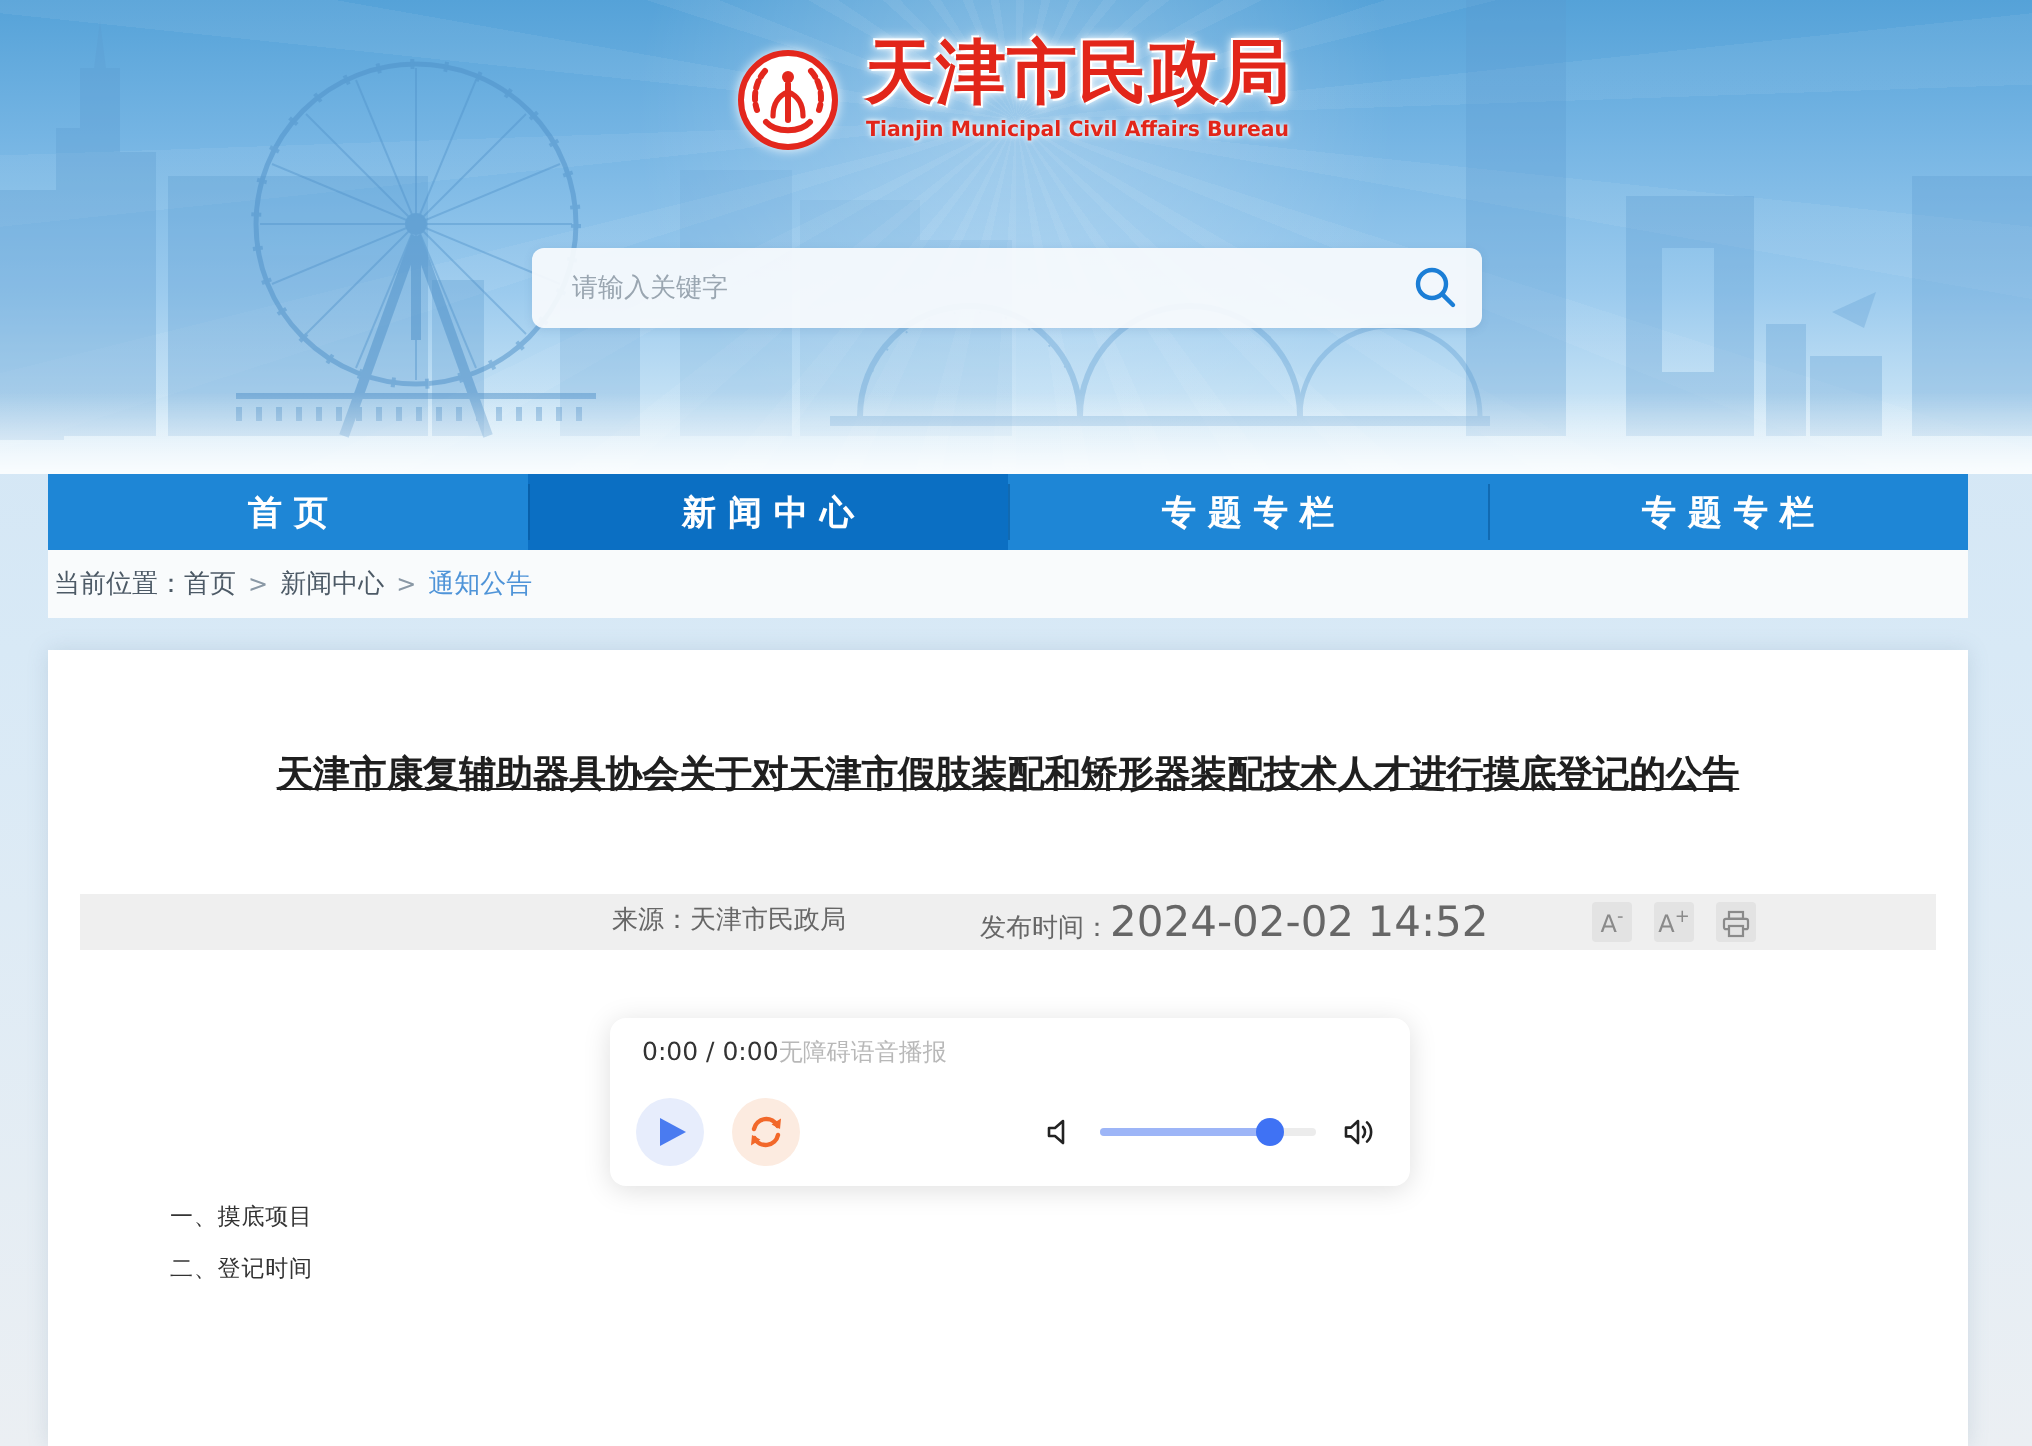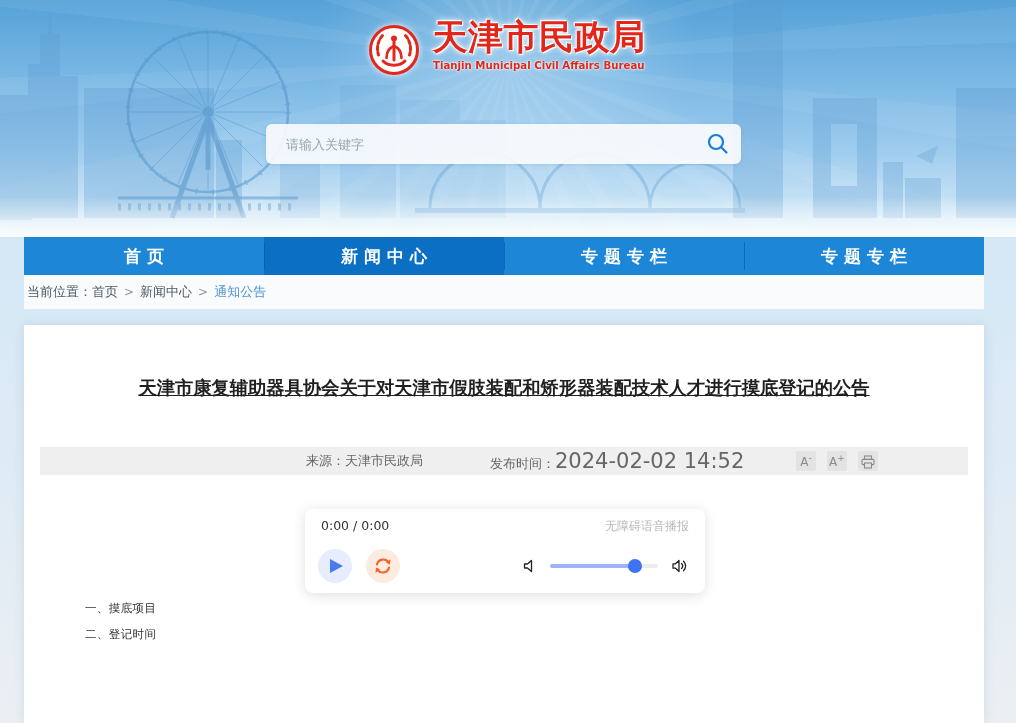--- a/index.html
+++ b/index.html
@@ -48,21 +48,21 @@
     font-size:13px; color:#666; }
   .meta-source { position:absolute; left:266px; top:0; line-height:28px; }
   .meta-publish { position:absolute; left:450px; top:0; line-height:28px; }
   .meta-date-value { font-size:21px; }
   .meta-tools { position:absolute; right:90px; top:4px; display:flex; gap:11px; }
   .tool-btn { width:20px; height:20px; background:#e3e3e3; border-radius:2px; border:none; cursor:pointer;
     color:#8a8a8a; font-size:12px; display:flex; align-items:flex-end; justify-content:center; padding-bottom:2px; font-family:inherit; }
   .tool-btn sup { font-size:9px; line-height:1; transform:translateY(-5px); }
   .player { position:absolute; top:184px; left:281px; width:400px; height:84px; background:#fff;
     border-radius:8px; box-shadow:0 2px 14px rgba(0,0,0,0.13); }
-  .player-top { position:absolute; top:9px; left:16px; right:16px; display:flex; justify-content:space-between;gap:36px; }
+  .player-top { position:absolute; top:9px; left:16px; right:16px; display:flex; justify-content:flex-start; }
   .player-time { font-size:12.5px; color:#333; }
   .player-caption { font-size:12px; color:#b8b8b8; }
   .player-controls { position:absolute; top:40px; left:13px; right:16px; height:34px; display:flex; align-items:center; }
   .circle-btn { width:34px; height:34px; border-radius:50%; border:none; cursor:pointer;
     display:flex; align-items:center; justify-content:center; }
   .play-btn { background:#e7edfc; }
   .play-tri { width:0; height:0; border-left:13px solid #4a7bf0; border-top:7.5px solid transparent; border-bottom:7.5px solid transparent; margin-left:3px; }
   .loop-btn { background:#fcebe0; margin-left:14px; }
   .vol-group { margin-left:auto; display:flex; align-items:center; }
   .slider { position:relative; width:108px; height:4px; background:#ececec; border-radius:2px; margin:0 12px; cursor:pointer; }

